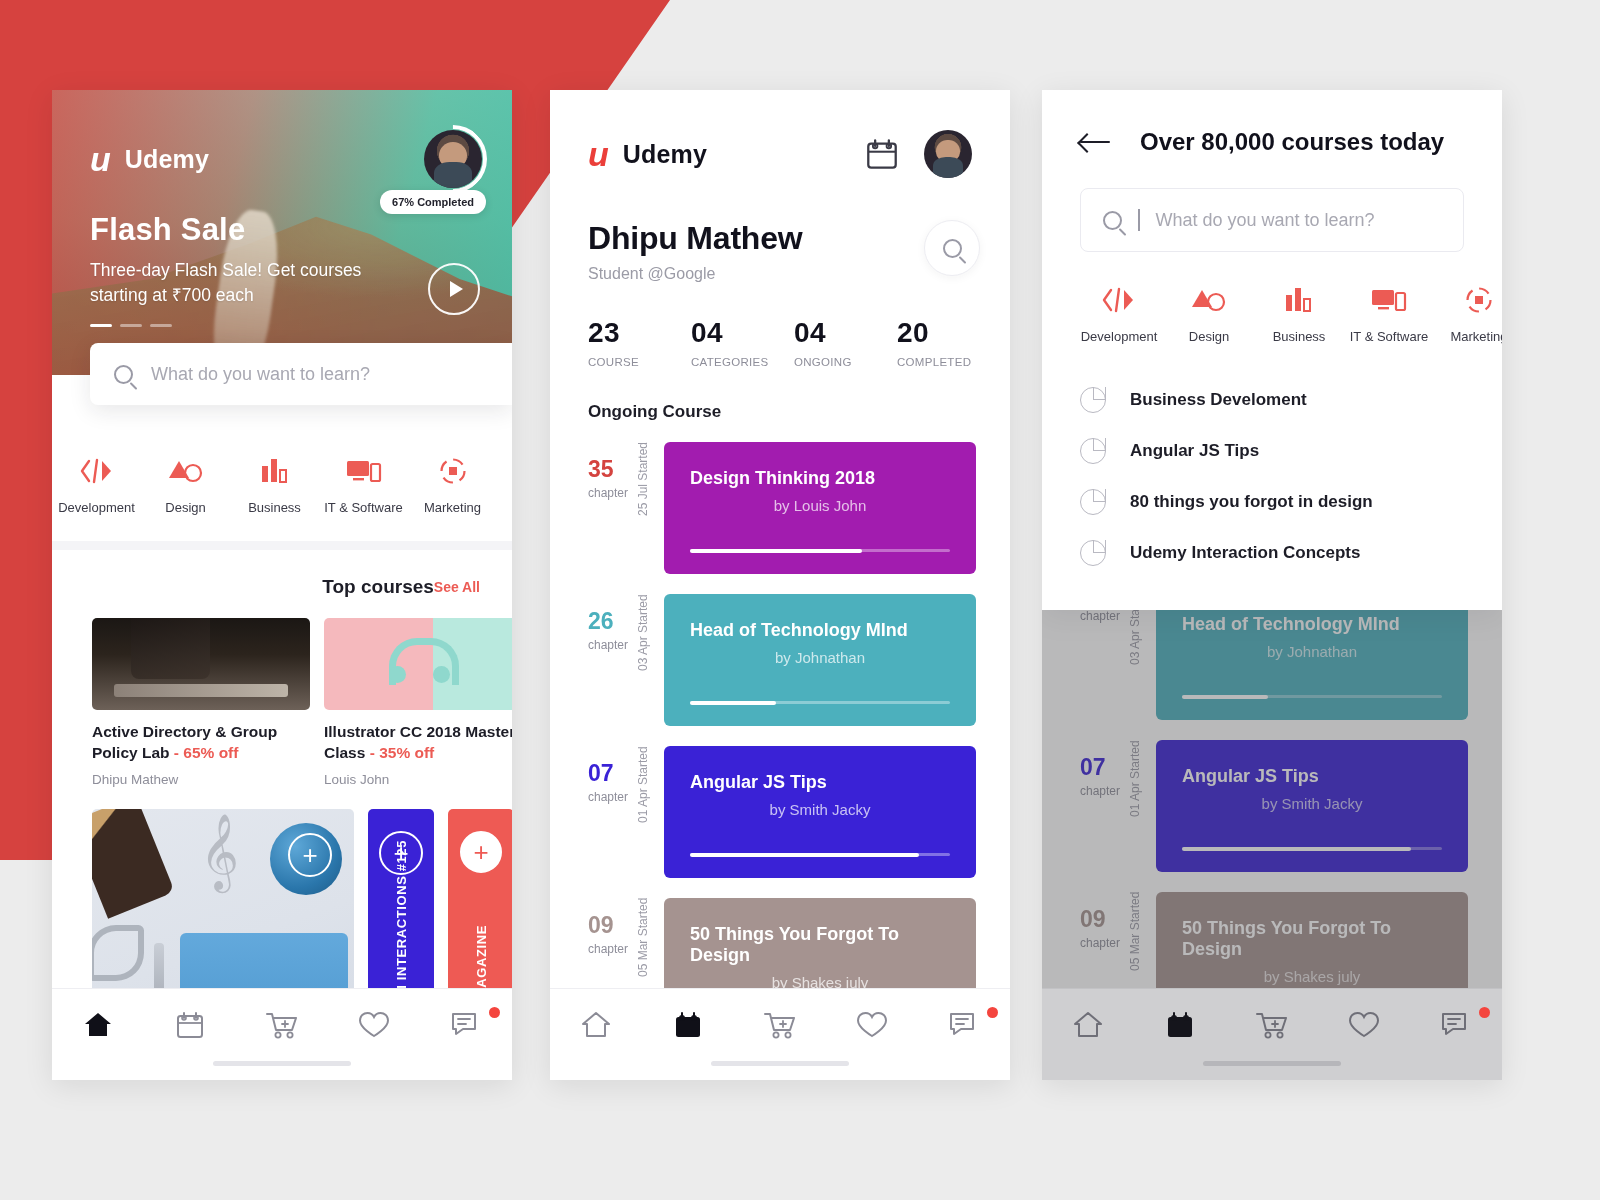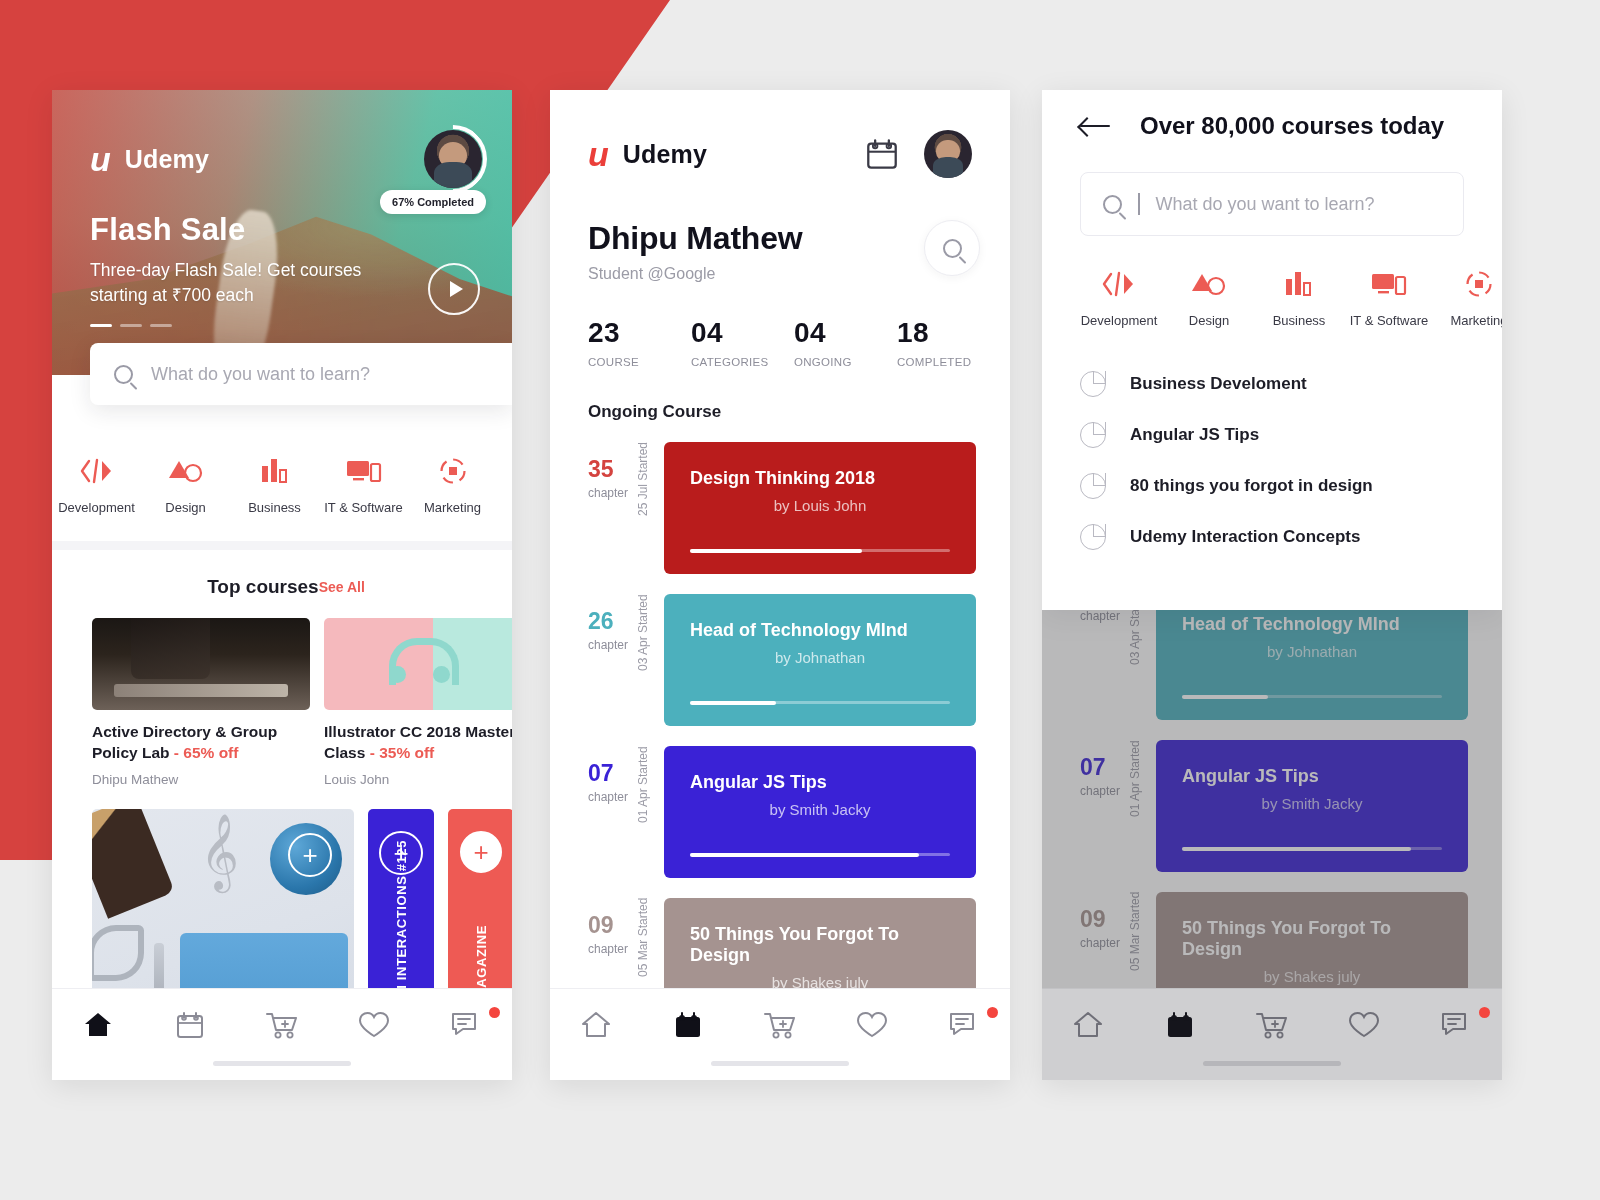--- a/index.html
+++ b/index.html
@@ -147,21 +147,21 @@
     display:flex; padding: 78px 0 0 0;
     gap: 0;
   }
   .cat { flex:none; width: 89px; text-align:center; }
   .cat-ico { height: 36px; display:flex; align-items:center; justify-content:center; }
   .cat-lbl { font-size: 13px; color:#3a3a46; margin-top: 11px; white-space:nowrap; }
 
   .divider { height: 9px; background:#f4f4f7; margin-top: 26px; }
 
   .section-head {
-    display:flex; align-items:center; justify-content:center;
+    display:flex; align-items:center; justify-content:flex-end;
     padding: 26px 32px 0 40px;
   }
   .section-title { font-size: 19px; font-weight:700; color:#1d1d27; }
   .see-all { font-size: 14px; color:#ec5b54; font-weight:600; }
 
   .courses { display:flex; gap: 14px; padding: 20px 8px 0 40px; }
   .course { width: 218px; flex:none; }
   .course-thumb { height: 92px; border-radius: 5px; overflow:hidden; }
   .thumb-micro {
     background:
@@ -304,21 +304,21 @@
   .oc-author { color: rgba(255,255,255,.72); font-size: 15px; margin-top: 8px; text-align: center; }
   .oc-prog { margin-top: auto; height: 3px; background: rgba(255,255,255,.36); border-radius:2px; position:relative; }
   .oc-prog i { position:absolute;left:0;top:-0.5px;height:4px;background:#fff;border-radius:2px; display:block; }
 
   
   .p3-sheet {
     position:absolute; left:0; right:0; top:0; height: 520px;
     background:#fff; z-index: 4;
     box-shadow: 0 10px 26px rgba(20,20,30,.07);
   }
-  .p3-head { display:flex; align-items:center; gap: 30px; padding: 22px 0 0 38px; }
+  .p3-head { display:flex; align-items:center; gap: 30px; padding: 38px 0 0 38px; }
   .p3-title { font-size: 24px; font-weight:700; color:#11111c; }
   .back-arrow { width: 30px; height: 20px; position:relative; }
   .back-arrow::before{
     content:""; position:absolute; left:0; top:9px; width: 30px; height:2.4px; background:#1d1d27; border-radius:2px;
   }
   .back-arrow::after{
     content:""; position:absolute; left:0; top:4px; width: 12px; height:12px;
     border-left:2.4px solid #1d1d27; border-bottom:2.4px solid #1d1d27; transform: rotate(45deg);
   }
   .p3-search {
@@ -565,34 +565,34 @@
     </div>
     <div class="stat">
       <div class="stat-num">04</div>
       <div class="stat-lbl">CATEGORIES</div>
     </div>
     <div class="stat">
       <div class="stat-num">04</div>
       <div class="stat-lbl">ONGOING</div>
     </div>
     <div class="stat">
-      <div class="stat-num">18</div>
+      <div class="stat-num">20</div>
       <div class="stat-lbl">COMPLETED</div>
     </div>
   </div>
 
   <div class="ongoing-title">Ongoing Course</div>
 
   <div class="oc-row">
     <div class="oc-left">
       <div class="oc-num" style="color:#d4433f">35</div>
       <div class="oc-chap">chapter</div>
     </div>
     <div class="oc-date">25 Jul Started</div>
-    <div class="oc-card" style="background:#b91c1c">
+    <div class="oc-card" style="background:#a21caf">
       <div class="oc-title">Design Thinking 2018</div>
       <div class="oc-author">by Louis John</div>
       <div class="oc-prog">
           <i style="width:66%"></i>
         </div>
     </div>
   </div>
 
   <div class="oc-row">
     <div class="oc-left">

